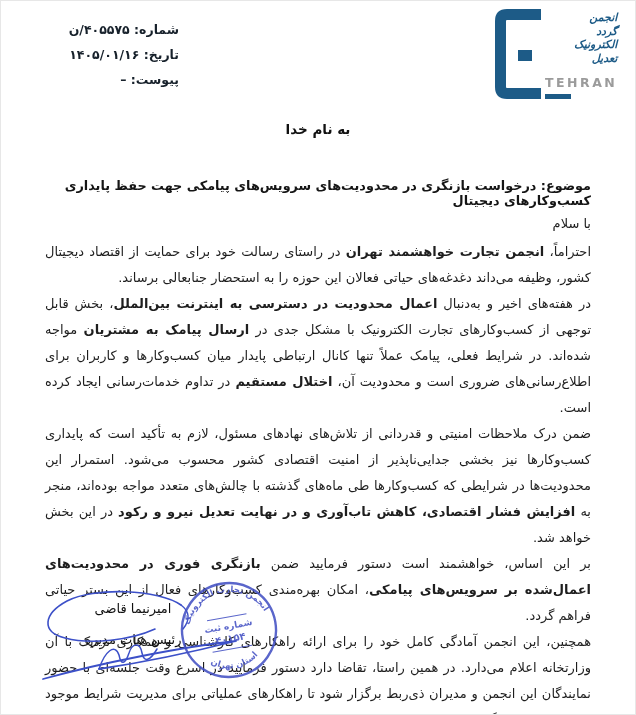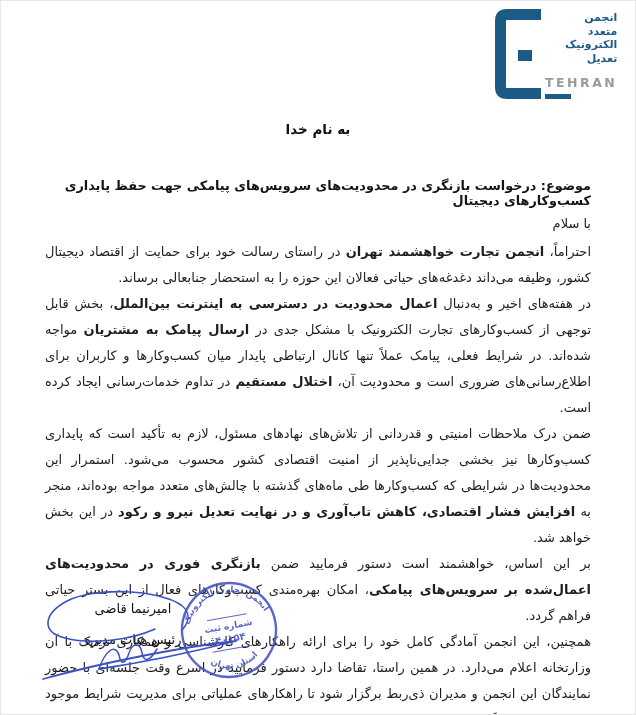--- a/index.html
+++ b/index.html
@@ -53,30 +53,35 @@
     line-height:31px; color:#101010; z-index:1;
   }
   .sig-ink { position:absolute; top:584px; left:30px; z-index:2; }
   .stamp { position:absolute; top:578px; left:178px; z-index:3; opacity:.88; transform:rotate(-10deg); }
 </style>
 </head>
 <body>
 
 <div class="page">
 
+  <div class="meta">
+    <div>شماره: ۴۰۵۵۷۵/ن</div>
+    <div>تاریخ: ۱۴۰۵/۰۱/۱۶</div>
+    <div>پیوست: –</div>
+  </div>
 
   <div class="logo">
     <svg class="logo-e" width="50" height="90" viewBox="0 0 50 90" aria-hidden="true">
       <path id="e-shape" d="M46,0 H12 Q0,0 0,12 V78 Q0,90 12,90 H46 V79 H12 Q11,79 11,78 V12 Q11,11 12,11 H46 Z" fill="#1d5b87"></path>
       <rect id="e-dash" x="23" y="41" width="14" height="11" fill="#1d5b87"></rect>
     </svg>
     <div class="logo-txt">
-      <div class="logo-org" style="color: rgb(29, 91, 135);">
+      <div class="logo-org" style="color: rgb(29, 91, 135); font-style: italic;">
         <div>انجمن</div>
-        <div>متعدد</div>
+        <div>گردد</div>
         <div>الکترونیک</div>
         <div>تعدیل</div>
       </div>
       <div class="logo-latin" style="color: rgb(155, 155, 155);">TEHRAN</div>
       <div class="logo-bar" id="logo-bar" style="background: rgb(29, 91, 135);"></div>
     </div>
   </div>
 
   <div class="bismillah">به نام خدا</div>
 

